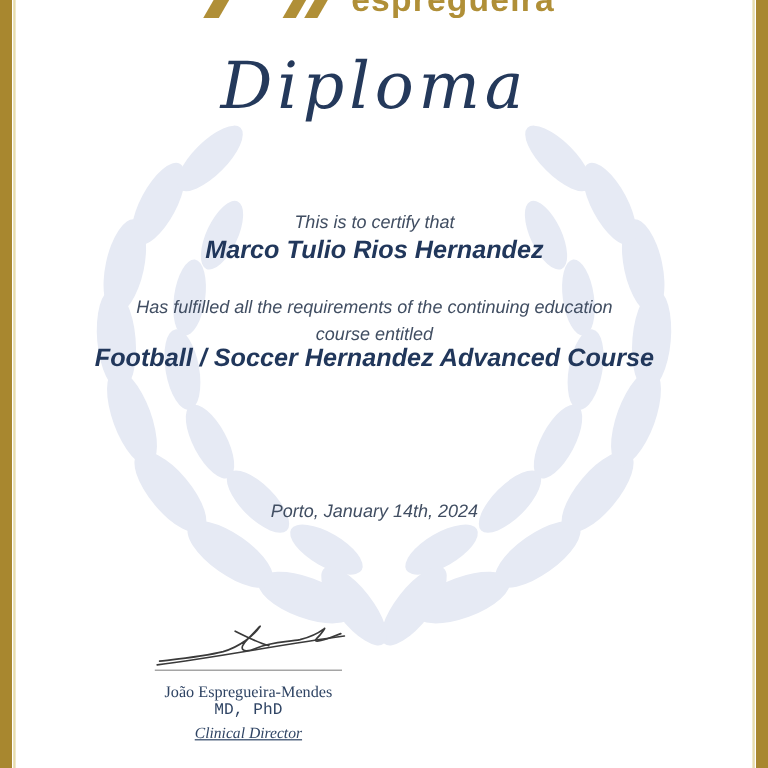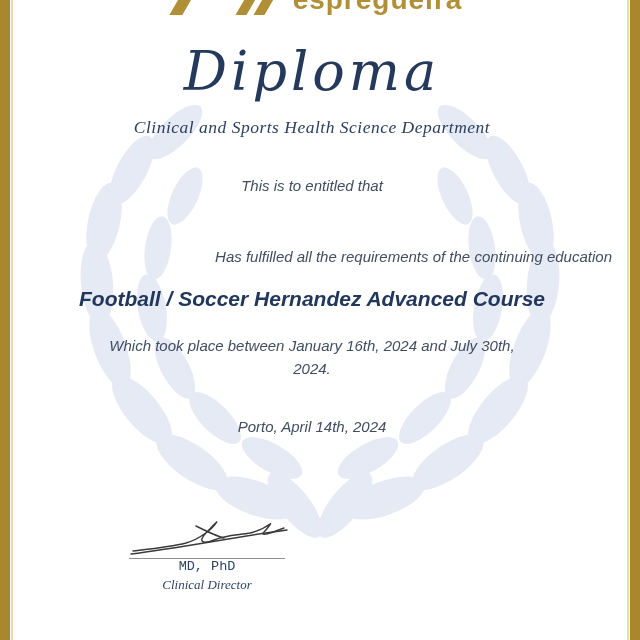--- a/index.html
+++ b/index.html
@@ -39,38 +39,38 @@
   .title{
     top:40px;font-family:"DejaVu Serif",serif;font-style:italic;
     font-size:54px;color:#24395B;letter-spacing:4px;
   }
   .department{
     top:117px;font-family:"Liberation Serif",serif;font-style:italic;
     font-size:17.5px;color:#2B3F5E;letter-spacing:0.5px;
   }
   .certify{top:177px;font-style:italic;font-size:15px;color:#414E62;}
   .recipient{top:197px;font-style:italic;font-weight:bold;font-size:21px;color:#21375B;}
-  .fulfilled{top:246px;font-style:italic;font-size:15px;color:#414E62;line-height:22px;text-align:right;}
+  .fulfilled{top:246px;font-style:italic;font-size:15px;color:#414E62;line-height:22px;}
   .course{top:287px;font-style:italic;font-weight:bold;font-size:21px;color:#21375B;}
   .period{top:334px;font-style:italic;font-size:15px;color:#414E62;line-height:23px;}
   .placedate{top:418px;font-style:italic;font-size:15px;color:#414E62;}
 
   .sig-block{position:absolute;top:498px;width:206px;text-align:center;}
   .sig-block.left-sig{left:104px;}
   .sig-block.right-sig{left:327px;}
   .sig-svg{display:block;width:206px;height:60px;}
   .sig-line{height:0;border-top:1px solid #8f8f8f;margin:0 auto;width:156px;}
   .sig-name{
     margin-top:10px;font-family:"Liberation Serif",serif;font-size:13.5px;
     color:#2F4464;line-height:16px;
   }
   .sig-cred{font-family:Liberation Mono, monospace;font-size:13.5px;color:#2F4464;line-height:16px;}
   .sig-title{
     margin-top:2px;font-family:"Liberation Serif",serif;font-style:italic;
-    font-size:13px;color:#2F4464;line-height:16px;
+    font-size:13px;color:#2F4464;line-height:16px;text-decoration:underline;
   }
 </style>
 </head>
 <body>
 
 <div class="certificate">
 
   <svg class="wreath" width="640" height="640" viewBox="0 0 640 640">
     <defs>
       <g id="branch" fill="#E6EAF4">
@@ -108,46 +108,44 @@
       <div class="logo-slash"></div>
       <div class="logo-chev"></div>
       <div class="logo-chev"></div>
       <div class="logo-text">espregueira</div>
     </div>
   </div>
 
   <div class="content">
     <div class="center title">Diploma</div>
 
-    <div class="center department">Clinical and Sports Health Science Department</div>
 
-    <div class="center certify">This is to entitled that</div>
+    <div class="center certify">This is to certify that</div>
 
+    <div class="center recipient">Marco Tulio Rios Hernandez</div>
 
     <div class="center fulfilled">
       <span style="display:block">Has fulfilled all the requirements of the continuing education</span>
+      <span style="display:block">course entitled</span>
     </div>
 
     <div class="center course">Football / Soccer Hernandez Advanced Course</div>
 
-    <div class="center period">
-      <span style="display:block">Which took place between January 16th, 2024 and July 30th,</span>
-      <span style="display:block">2024.</span>
-    </div>
 
-    <div class="center placedate">Porto, April 14th, 2024</div>
+    <div class="center placedate">Porto, January 14th, 2024</div>
 
     <div class="sig-block left-sig">
       <svg class="sig-svg" viewBox="104 496 206 60">
         <g fill="none" stroke="#3a3a3a" stroke-width="1.4" stroke-linecap="round">
           <path d="M133 549 C150 547 170 545 186 541 C200 537 212 527 216 521 C219 517 213 524 206 531 C198 539 202 543 214 538 C226 533 240 533 250 531 C258 529 266 525 270 522 C272 520 268 526 264 530 C260 534 268 532 276 529 L284 526"></path>
           <path d="M131 552 C180 546 240 534 287 528"></path>
           <path d="M196 524 C204 528 216 534 224 536"></path>
         </g>
       </svg>
       <div class="sig-line"></div>
+      <div class="sig-name">João Espregueira-Mendes</div>
       <div class="sig-cred">MD, PhD</div>
       <div class="sig-title">Clinical Director</div>
     </div>
 
   </div>
 
 </div>
 
 </body></html>

